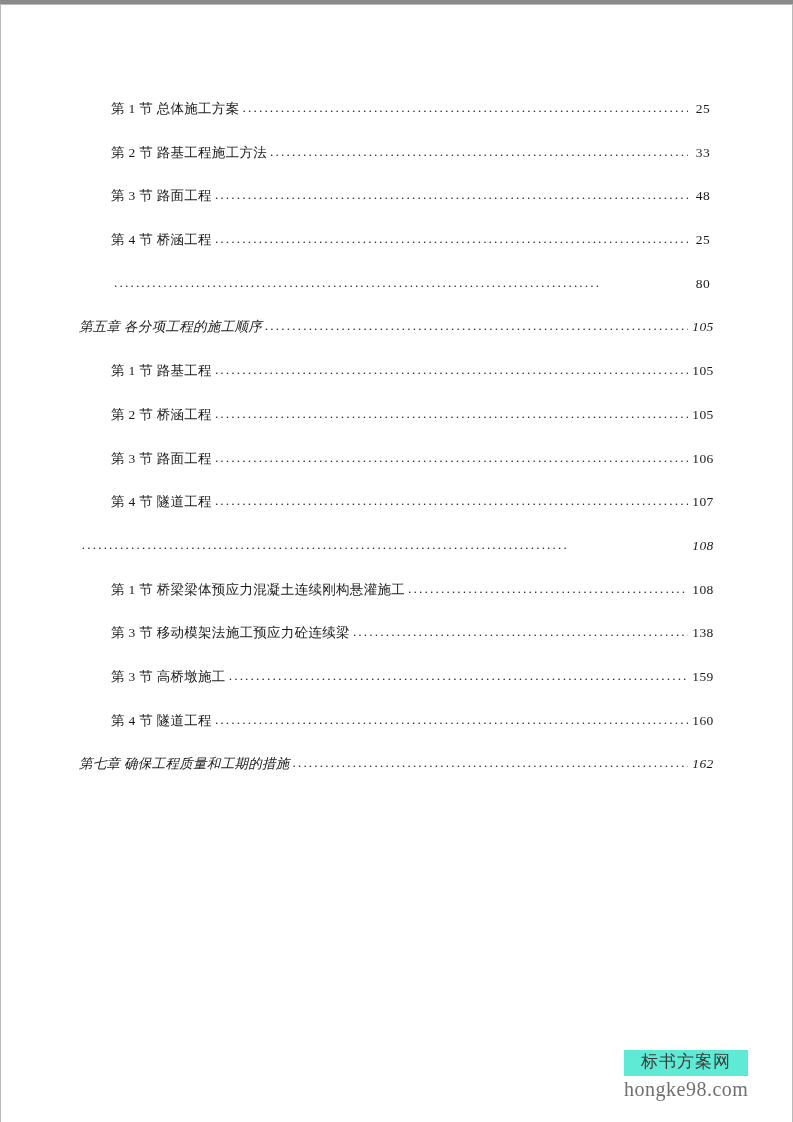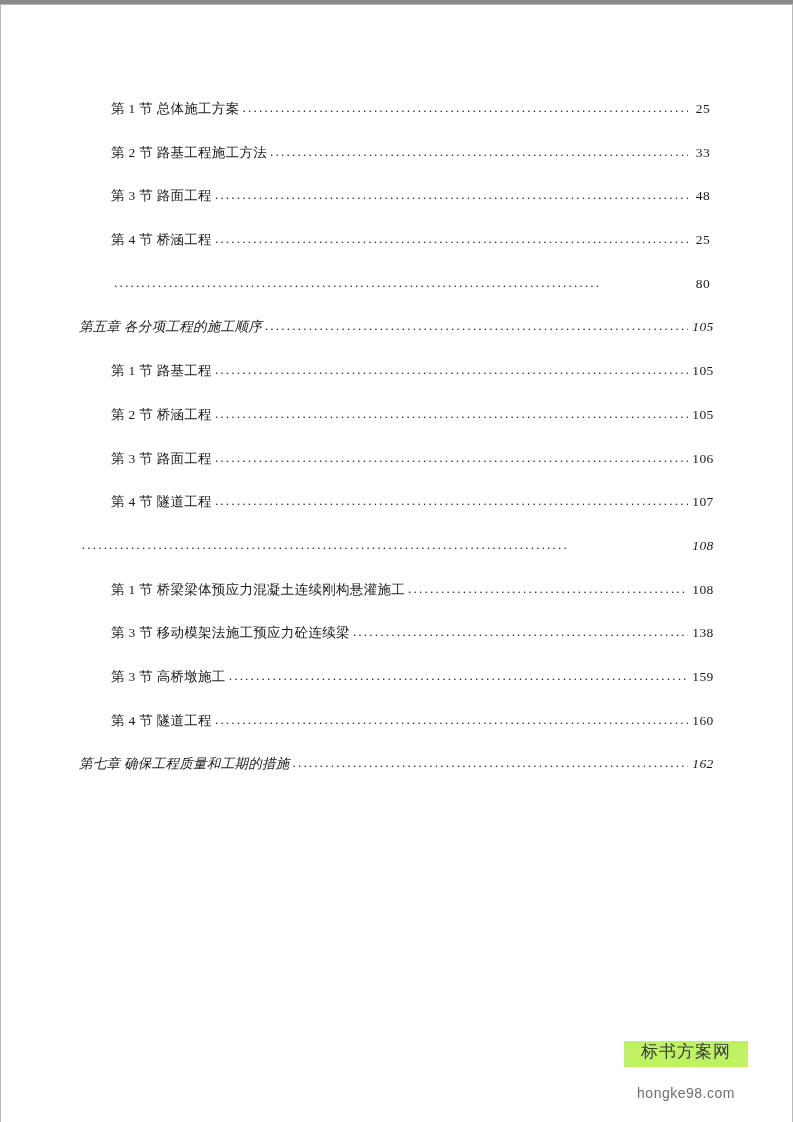--- a/index.html
+++ b/index.html
@@ -65,34 +65,34 @@
   }
   .watermark {
     position: absolute;
     right: 44px;
     bottom: 24px;
     width: 124px;
     text-align: center;
     user-select: none;
   }
   .wm-top {
-    background: #bef264;
+    background: #5eead4;
     color: #3b3b3b;
-    font-family: Liberation Mono, monospace;
+    font-family: Liberation Serif, serif;
     font-size: 17px;
     letter-spacing: 1px;
     padding: 3px 4px 4px 4px;
     line-height: 1.1;
   }
   .wm-bottom {
     color: #6f6f6f;
-    font-family: Liberation Sans, sans-serif;
-    font-size: 14px;
+    font-family: Liberation Serif, serif;
+    font-size: 20px;
     letter-spacing: 0.5px;
-    padding-top: 18px;
+    padding-top: 2px;
   }
 </style>
 </head>
 <body>
 
 <div class="page">
   <div class="toc" id="toc">
       <div class="toc-row level-2">
         <span class="toc-label">第 1 节  总体施工方案</span>
         <span class="dots">.........................................................................................</span>

